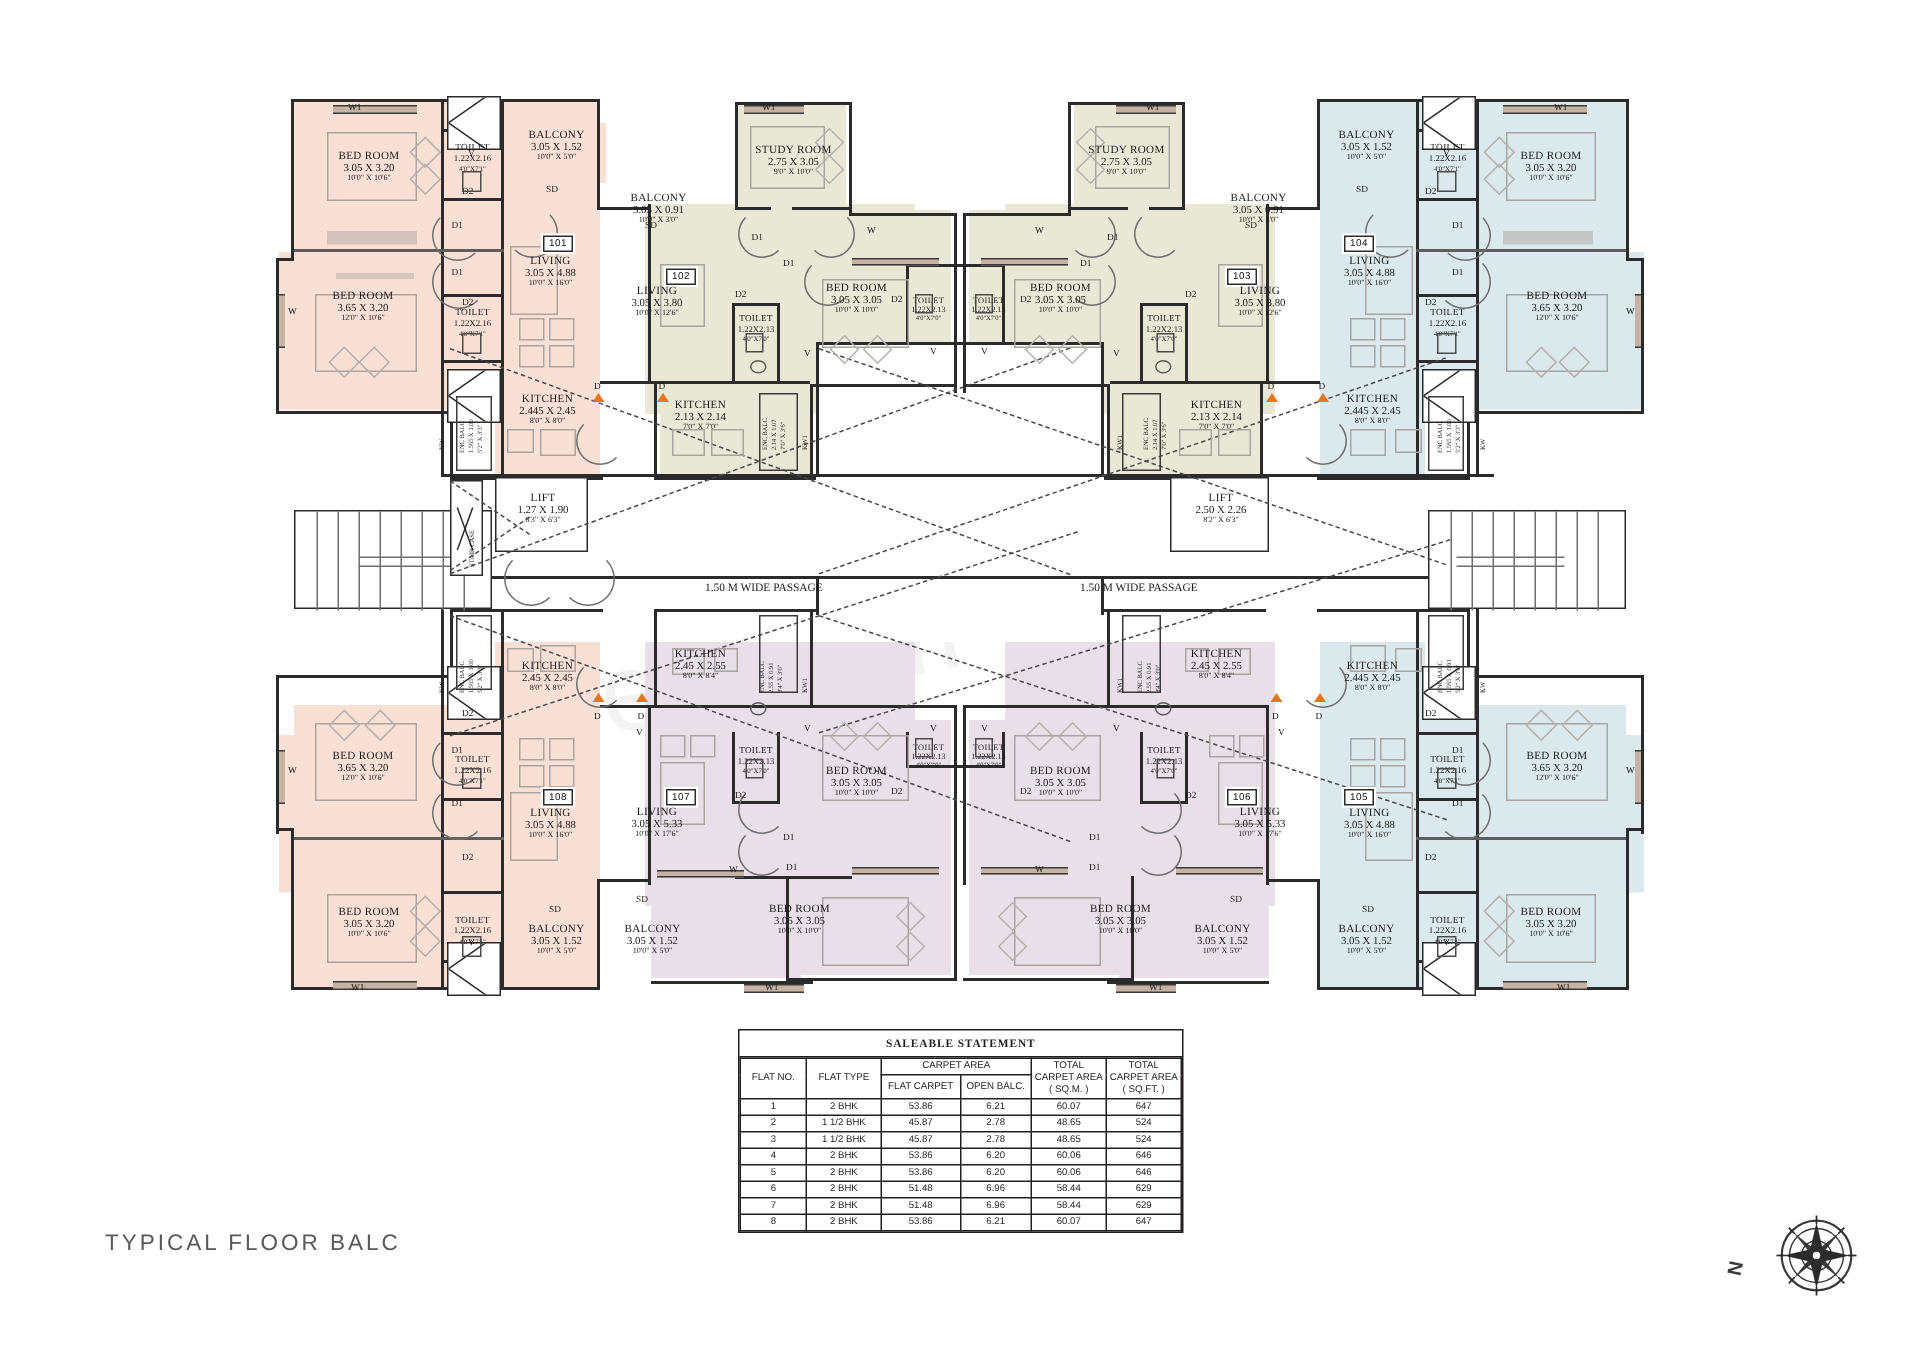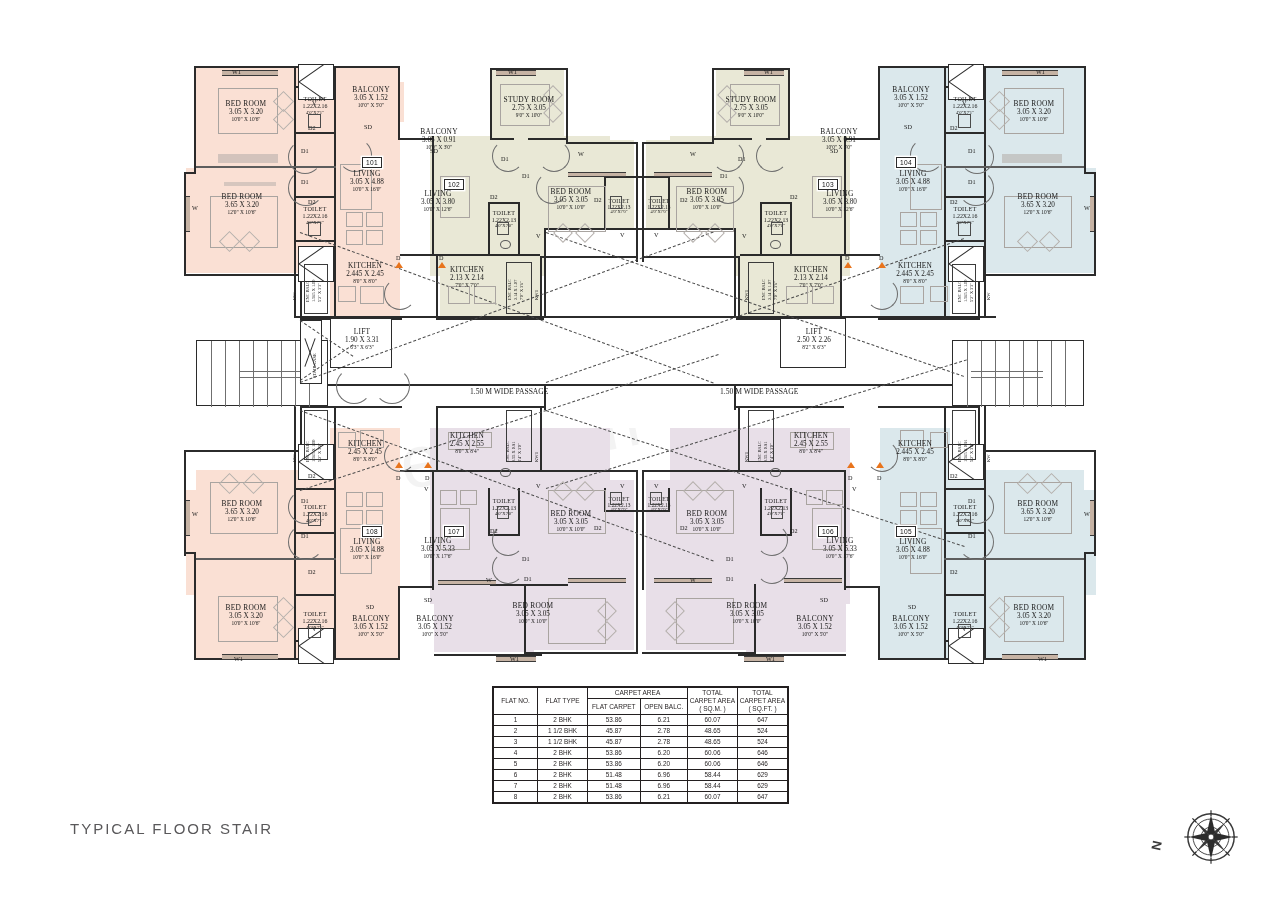--- a/index.html
+++ b/index.html
@@ -349,21 +349,21 @@
 
   <div class="abs" style="left:300px;top:320px;width:22px;height:64px;border:1.2px solid #2b2b2b;background:#fff;overflow:hidden;">
      <div style="position:absolute;left:-6px;top:50%;width:150%;height:1px;background:#2b2b2b;transform:rotate(70deg);"></div>
      <div style="position:absolute;left:-6px;top:50%;width:150%;height:1px;background:#2b2b2b;transform:rotate(-70deg);"></div>
   </div>
   <div class="vtxt" style="left:312px;top:378px;font-size:4.4px;">STAIR CASE</div>
 
   <div class="abs" style="left:330px;top:318px;width:62px;height:50px;border:1.4px solid #2b2b2b;background:#fff;">
     <div class="rm" style="left:0;top:9px;width:62px;">
       <span class="n">LIFT</span>
-      <span class="m">1.90 X 3.31</span>
+      <span class="m">1.27 X 1.90</span>
       <span class="f">6'3" X 6'3"</span>
     </div>
   </div>
   <div class="abs" style="left:780px;top:318px;width:66px;height:50px;border:1.4px solid #2b2b2b;background:#fff;">
     <div class="rm" style="left:0;top:9px;width:66px;">
       <span class="n">LIFT</span>
       <span class="m">2.50 X 2.26</span>
       <span class="f">8'2" X 6'3"</span>
     </div>
   </div>
@@ -1011,20 +1011,21 @@
   <div class="abs" style="left:650px;top:492px;width:12px;height:13px;border:1px solid #4b4b4b;"></div>
 
   <div class="abs" style="left:500px;top:240px;width:11px;height:9px;border:1px solid #5a5a5a;border-radius:50%;"></div>
   <div class="abs" style="left:770px;top:240px;width:11px;height:9px;border:1px solid #5a5a5a;border-radius:50%;"></div>
   <div class="abs" style="left:500px;top:468px;width:11px;height:9px;border:1px solid #5a5a5a;border-radius:50%;"></div>
   <div class="abs" style="left:770px;top:468px;width:11px;height:9px;border:1px solid #5a5a5a;border-radius:50%;"></div>
 
 </div>
 
 <div id="sale">
+  <div class="ttl" style="text-align:center;">SALEABLE STATEMENT</div>
   <table>
     <thead>
       <tr>
         <th rowspan="3" style="width:15%;">FLAT NO.</th>
         <th rowspan="3" style="width:17%;">FLAT TYPE</th>
         <th colspan="2" style="width:34%;">CARPET AREA</th>
         <th rowspan="3" style="width:17%;">TOTAL CARPET AREA ( SQ.M. )</th>
         <th rowspan="3" style="width:17%;">TOTAL CARPET AREA ( SQ.FT. )</th>
       </tr>
       <tr>
@@ -1096,21 +1097,21 @@
           <td>53.86</td>
           <td>6.21</td>
           <td>60.07</td>
           <td>647</td>
         </tr>
       </tbody>
   </table>
 </div>
 
 <div id="wingTitle">
-  <div class="w2">TYPICAL FLOOR STAIR</div>
+  <div class="w2">TYPICAL FLOOR BALC</div>
 </div>
 
 <div id="compass">
   <svg viewBox="0 0 100 100" width="58" height="58">
     <circle cx="50" cy="50" r="40" fill="none" stroke="#3a3a3a" stroke-width="2.5"></circle>
     <circle cx="50" cy="50" r="31" fill="none" stroke="#3a3a3a" stroke-width="1.6"></circle>
     <circle cx="50" cy="50" r="17" fill="none" stroke="#3a3a3a" stroke-width="1.6"></circle>
     <circle cx="50" cy="50" r="10" fill="none" stroke="#3a3a3a" stroke-width="1.4"></circle>
 
     <g fill="#2b2b2b">

